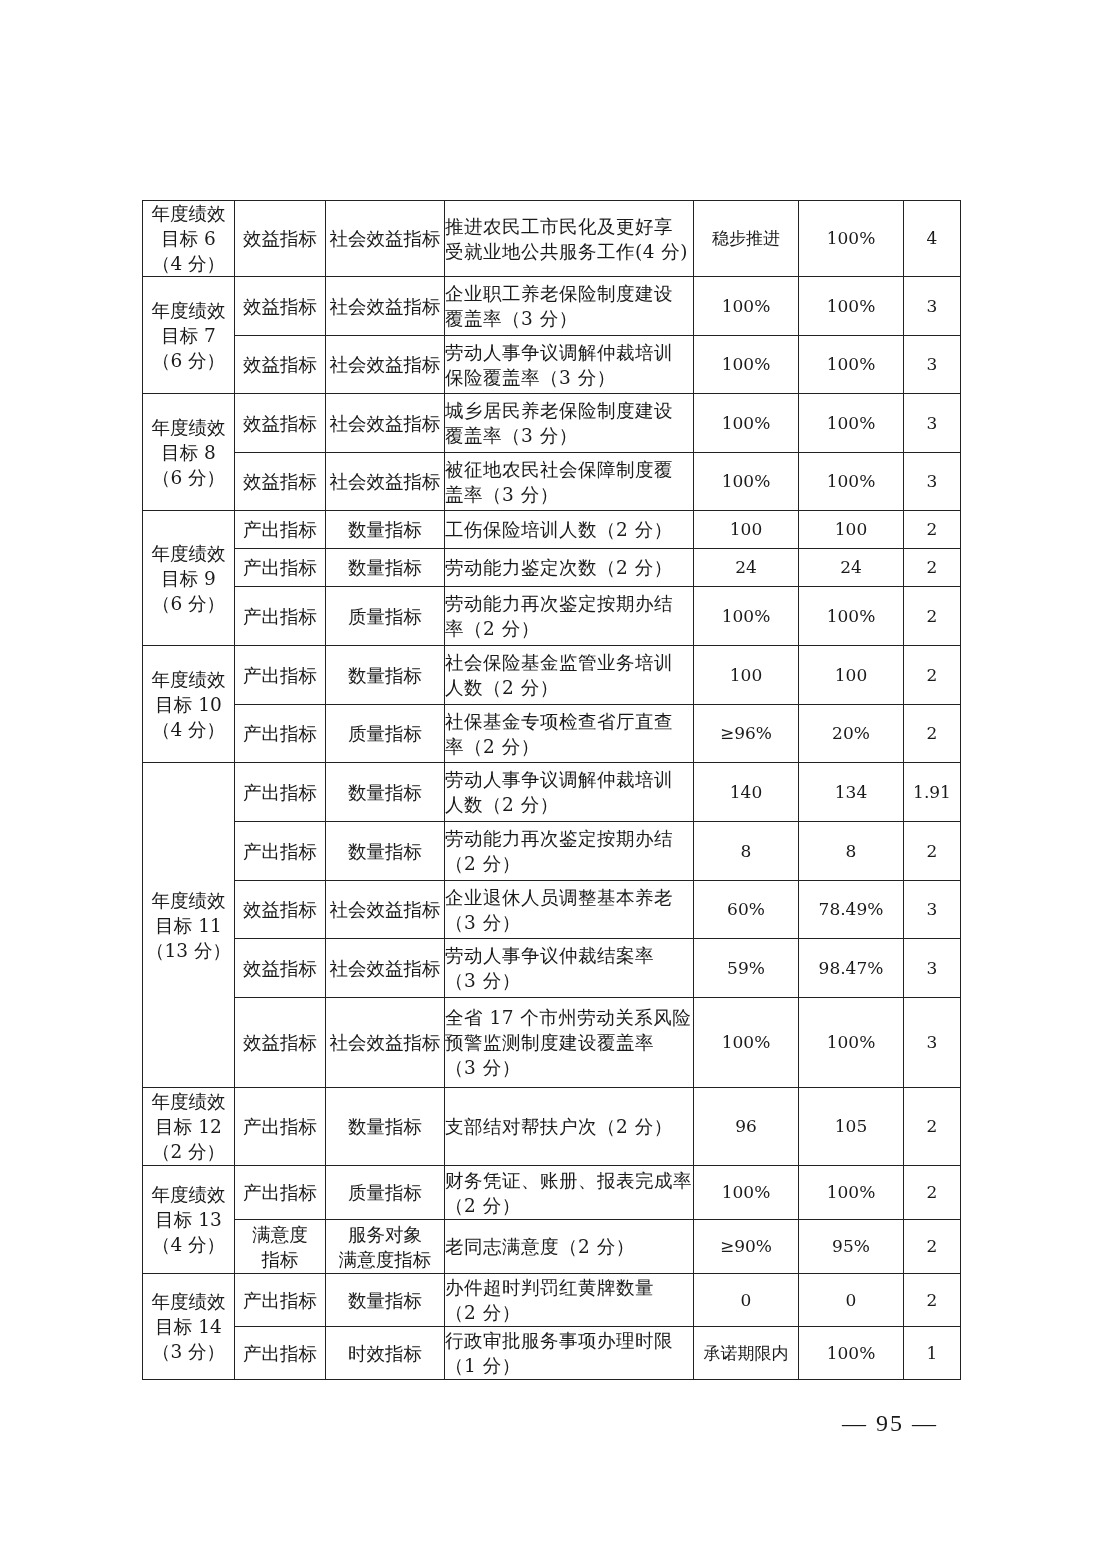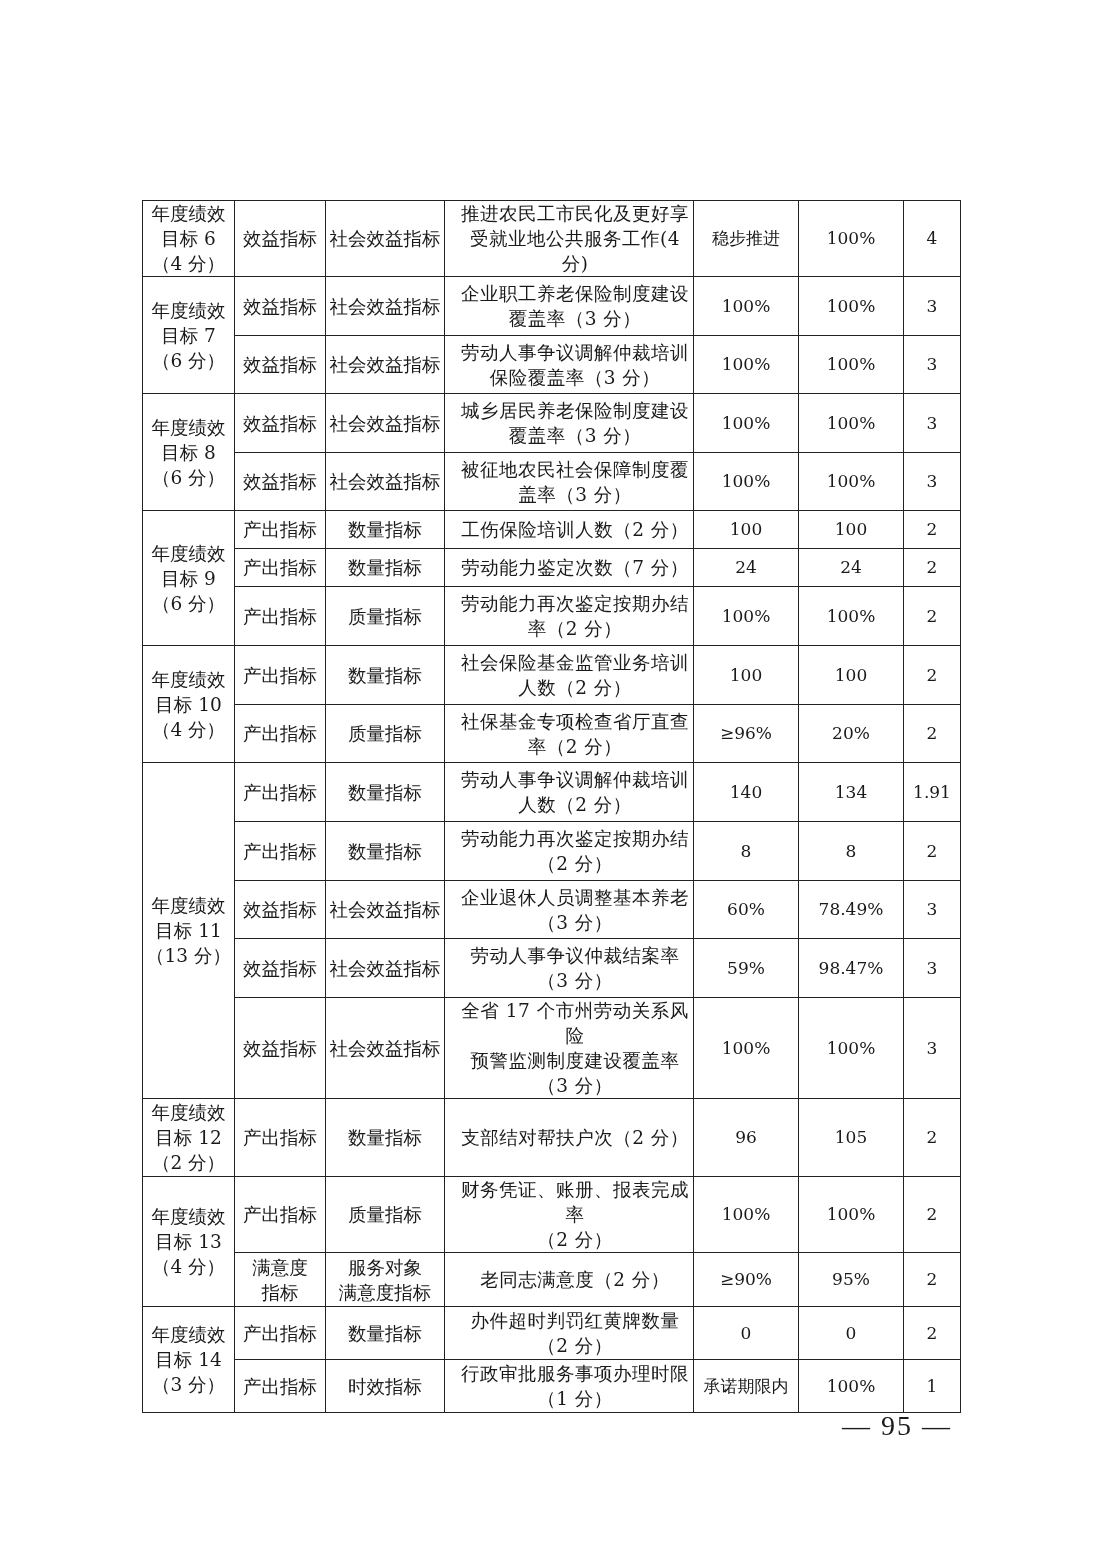--- a/index.html
+++ b/index.html
@@ -4,24 +4,24 @@
 <style>
   html, body { margin: 0; padding: 0; background: #ffffff; }
   body { width: 1102px; height: 1559px; position: relative; overflow: hidden;
          font-family: "DejaVu Serif", "Liberation Serif", serif; color: #1a1a1a; }
   .page { position: absolute; left: 0; top: 0; width: 1102px; height: 1559px; }
   table.perf { position: absolute; left: 142px; top: 200px; border-collapse: collapse;
                table-layout: fixed; width: 818px; }
   table.perf td { border: 1.4px solid #222; padding: 0 1px; text-align: center;
                   vertical-align: middle; font-size: 18.5px; line-height: 25px;
                   overflow: hidden; }
-  table.perf td.desc { text-align: center; padding-left: 12px; padding-right: 0; letter-spacing: 0.5px; }
+  table.perf td.desc { text-align: left; padding-left: 0; padding-right: 0; letter-spacing: 0.5px; }
   table.perf td.goal { line-height: 25px; }
   table.perf td.num { font-size: 17px; }
-  .pagenum { position: absolute; left: 842px; top: 1410px; font-size: 28px;
+  .pagenum { position: absolute; left: 842px; top: 1410px; font-size: 24px;
              font-family: "Liberation Serif", "DejaVu Serif", serif; letter-spacing: 2px; }
 </style>
 </head>
 <body>
 
 <div class="page">
   <table class="perf">
     <colgroup>
       <col style="width:92px">
         <col style="width:91px">
@@ -80,21 +80,21 @@
           <td>产出指标</td>
           <td>数量指标</td>
           <td class="desc"><span>工伤保险培训人数（2 分）</span></td>
           <td class="num">100</td>
           <td class="num">100</td>
           <td class="num">2</td>
         </tr>
         <tr style="height: 38px;">
           <td>产出指标</td>
           <td>数量指标</td>
-          <td class="desc"><span>劳动能力鉴定次数（7 分）</span></td>
+          <td class="desc"><span>劳动能力鉴定次数（2 分）</span></td>
           <td class="num">24</td>
           <td class="num">24</td>
           <td class="num">2</td>
         </tr>
         <tr style="height: 59px;">
           <td>产出指标</td>
           <td>质量指标</td>
           <td class="desc"><span>劳动能力再次鉴定按期办结</span><br><span>率（2 分）</span></td>
           <td class="num">100%</td>
           <td class="num">100%</td>

